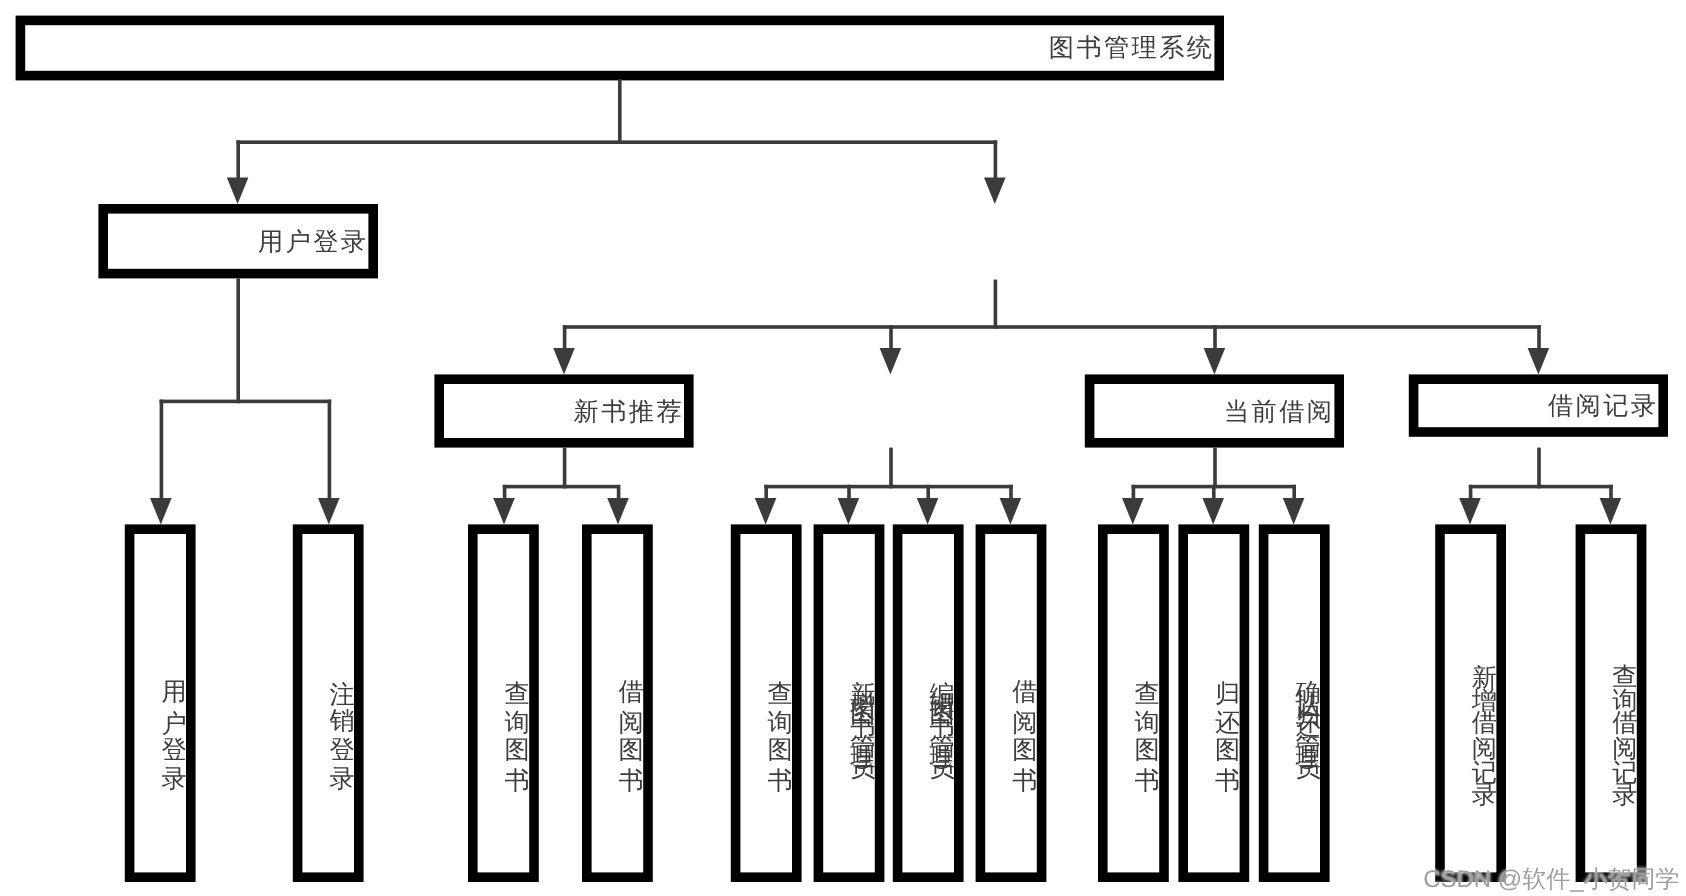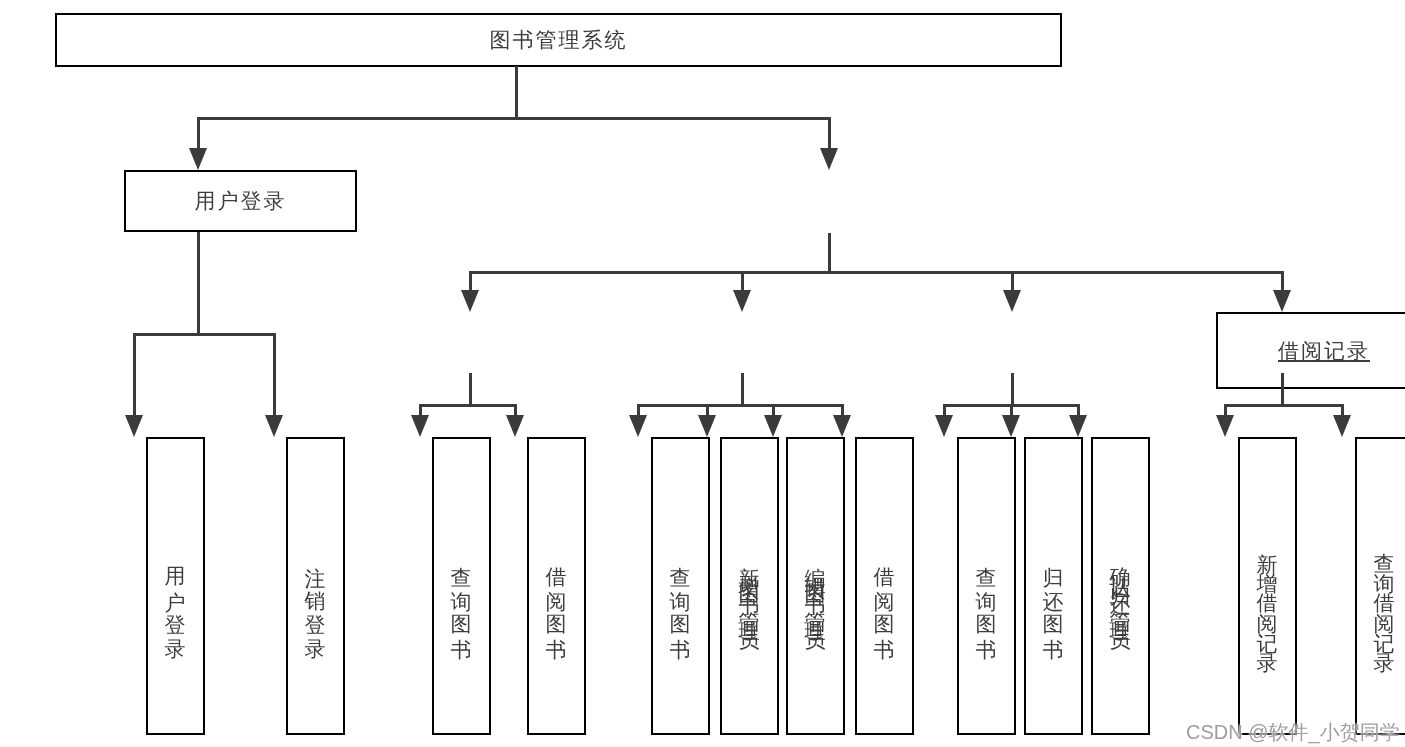--- a/index.html
+++ b/index.html
@@ -7,26 +7,25 @@
     position:relative;
     width:1405px;height:747px;
     background:#ffffff;
     font-family:"Liberation Sans", sans-serif;
     overflow:hidden;
   }
   .box{
     position:absolute;
     box-sizing:border-box;
     background:#ffffff;
-    border:2px solid #000000;
+    border:8px solid #000000;
     display:flex;
     align-items:center;
-    justify-content:center;
+    justify-content:flex-end;
     color:#3d3d3d;
-    margin-left:42px;
   }
   .hlabel{
     font-size:21px;
     letter-spacing:2px;
     white-space:nowrap;
   }
   .vlabel{
     writing-mode:vertical-rl;
     text-orientation:mixed;
     font-size:21px;
@@ -61,21 +60,27 @@
 <div class="canvas">
 
   <div class="box" style="left:13px;top:13px;width:1007px;height:54px;">
     <span class="hlabel">图书管理系统</span>
   </div>
 
   <div class="box" style="left:82px;top:170px;width:233px;height:62px;">
     <span class="hlabel">用户登录</span>
   </div>
 
-  <div class="box" style="left:1174px;top:312px;width:216px;height:77px;text-decoration:underline;">
+  <div class="box" style="left:362px;top:312px;width:216px;height:61px;">
+    <span class="hlabel">新书推荐</span>
+  </div>
+  <div class="box" style="left:904px;top:312px;width:216px;height:61px;">
+    <span class="hlabel">当前借阅</span>
+  </div>
+  <div class="box" style="left:1174px;top:312px;width:216px;height:52px;">
     <span class="hlabel">借阅记录</span>
   </div>
 
   <div class="box" style="left:104px;top:437px;width:59px;height:298px;">
     <span class="vlabel ls4">用户登录</span>
   </div>
   <div class="box" style="left:244px;top:437px;width:59px;height:298px;">
     <span class="vlabel ls4">注销登录</span>
   </div>
 

